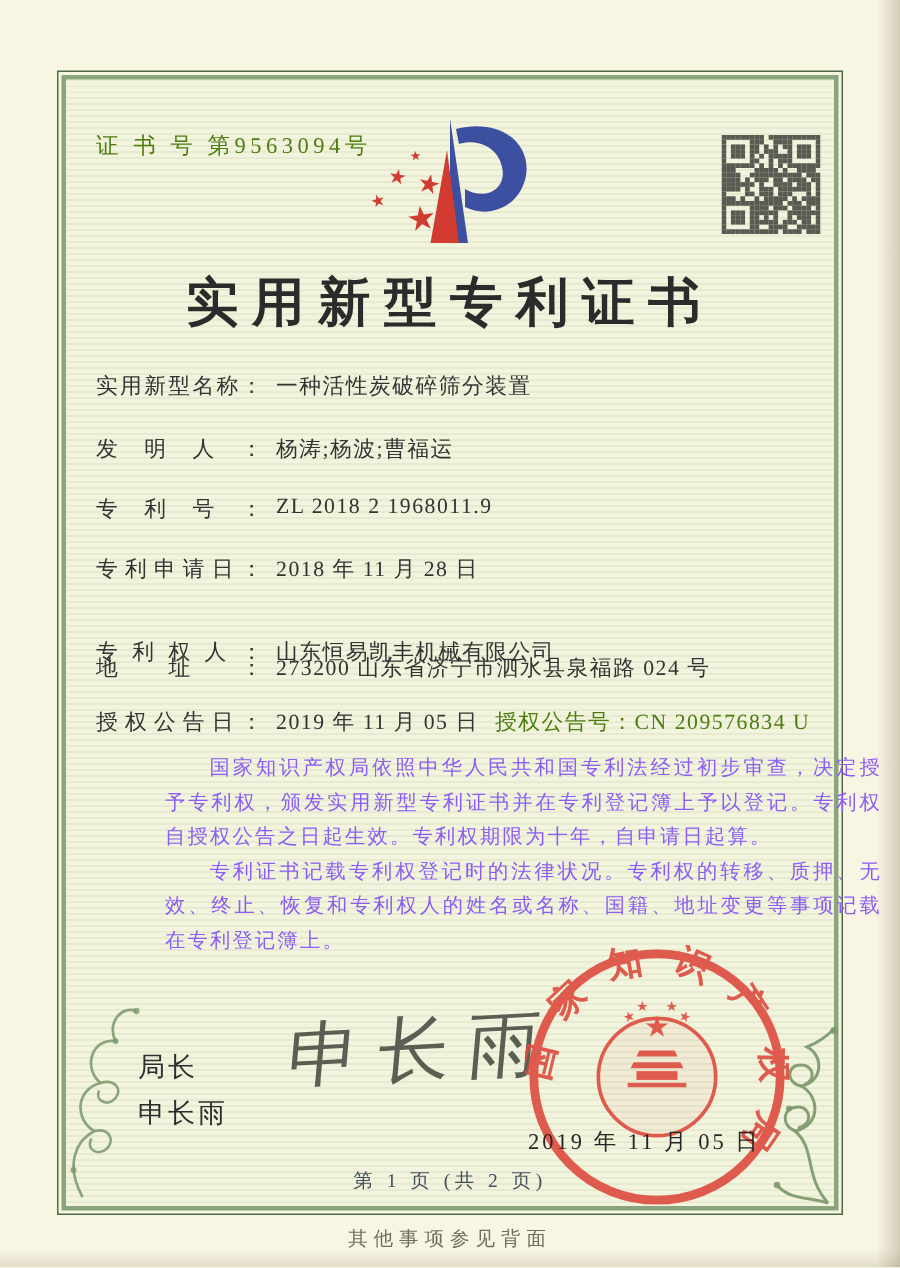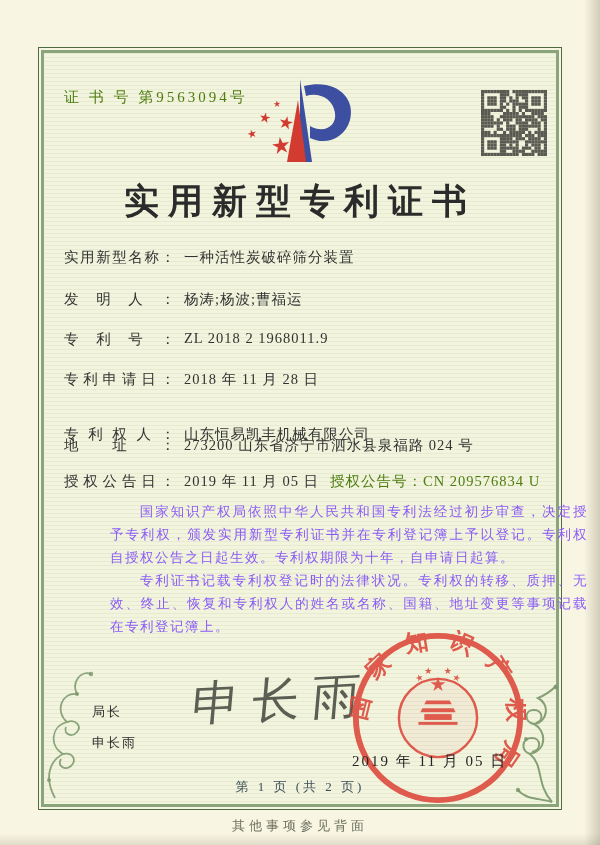--- a/index.html
+++ b/index.html
@@ -28,21 +28,21 @@
   .qr{position:absolute;left:481px;top:90px;}
   .title{position:absolute;left:0;top:178px;width:100%;text-align:center;
     font-size:35px;font-weight:700;letter-spacing:9px;color:#2b2b2b;}
   .row{position:absolute;left:64px;width:480px;font-size:14.5px;letter-spacing:1px;color:#333;white-space:nowrap;}
   .flabel{display:inline-block;width:112px;text-align:justify;text-align-last:justify;vertical-align:top;}
   .fvalue{margin-left:8px;font-family:Liberation Serif, serif;}
   .row2{position:absolute;left:330px;font-size:14.5px;letter-spacing:1px;color:#4d7c0f;white-space:nowrap;}
   .body-text{position:absolute;left:62px;top:500px;width:478px;
     font-size:13.5px;line-height:23px;letter-spacing:1.5px;color:#8b5cf6;text-align:justify;margin-left:48px;}
   .body-text p{margin:0;text-indent:2.2em;}
-  .signer{position:absolute;left:92px;top:696px;font-size:13px;line-height:31px;color:#2e2e2e;letter-spacing:2px;}
+  .signer{position:absolute;left:92px;top:696px;font-size:18px;line-height:31px;color:#2e2e2e;letter-spacing:2px;}
   .signature{position:absolute;left:192px;top:668px;font-size:48px;color:#41463d;
     letter-spacing:12px;transform:rotate(-3deg) skewX(-8deg);opacity:.85;white-space:nowrap;}
   .seal{position:absolute;left:350px;top:630px;opacity:.9;}
   .seal-date{position:absolute;left:352px;top:752px;font-size:15px;letter-spacing:2px;color:#262626;z-index:5;}
   .page-number{position:absolute;left:0;top:778px;width:100%;text-align:center;
     font-size:13px;letter-spacing:3px;color:#43505c;}
   .back-note{position:absolute;left:0;top:817px;width:100%;text-align:center;
     font-size:13px;letter-spacing:4px;color:#6b6f60;}
   .flourish-left{position:absolute;left:41px;top:668px;}
   .flourish-right{position:absolute;left:496px;top:684px;}

